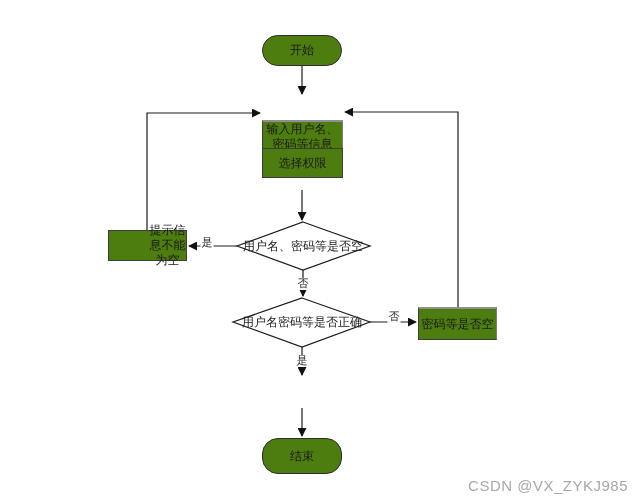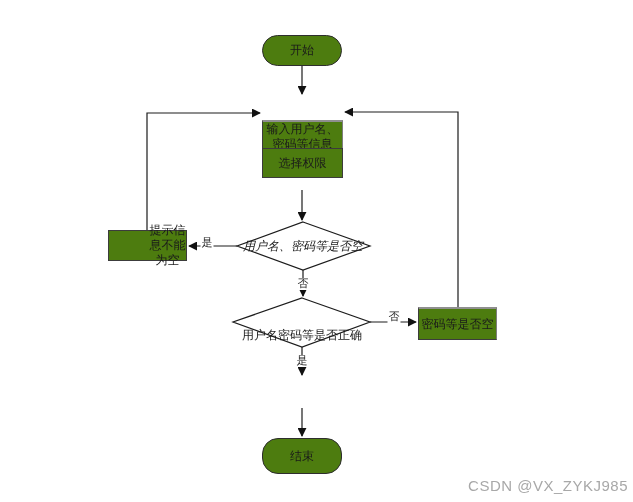--- a/index.html
+++ b/index.html
@@ -98,25 +98,25 @@
     <polygon points="303,222 370,246 303,270 237,246" fill="#ffffff" stroke="#1c1c1c" stroke-width="1.2"></polygon>
     <polygon points="302,298 370,322 302,347 233,322" fill="#ffffff" stroke="#1c1c1c" stroke-width="1.2"></polygon>
   </svg>
 
   <div class="node terminator" style="left:262px; top:35px; width:80px; height:31px;">开始</div>
 
   <div class="node process shaded-top" style="left:262px; top:96px; width:81px; height:32px;margin-top:24px;">输入用户名、密码等信息</div>
 
   <div class="node process" style="left:262px; top:148px; width:81px; height:30px;">选择权限</div>
 
-  <div class="decision-text" style="left:238px; top:239px; width:130px;font-style:italic;">用户名、密码等是否空</div>
+  <div class="decision-text" style="left:238px; top:239px; width:130px;">用户名、密码等是否空</div>
 
   <div class="node process" style="left:108px; top:230px; width:79px; height:31px;padding-left:40px;">提示信息不能为空</div>
 
-  <div class="decision-text" style="left:237px; top:328px; width:130px;">用户名密码等是否正确</div>
+  <div class="decision-text" style="left:237px; top:315px; width:130px;">用户名密码等是否正确</div>
 
   <div class="node process shaded-top" style="left:418px; top:307px; width:79px; height:33px;">密码等是否空</div>
 
 
   <div class="node terminator" style="left:262px; top:438px; width:80px; height:36px;">结束</div>
 
   <span class="edge-label" style="left:207px; top:243px;">是</span>
   <span class="edge-label" style="left:303px; top:284px;">否</span>
   <span class="edge-label" style="left:394px; top:317px;">否</span>
   <span class="edge-label" style="left:302px; top:361px;">是</span>

